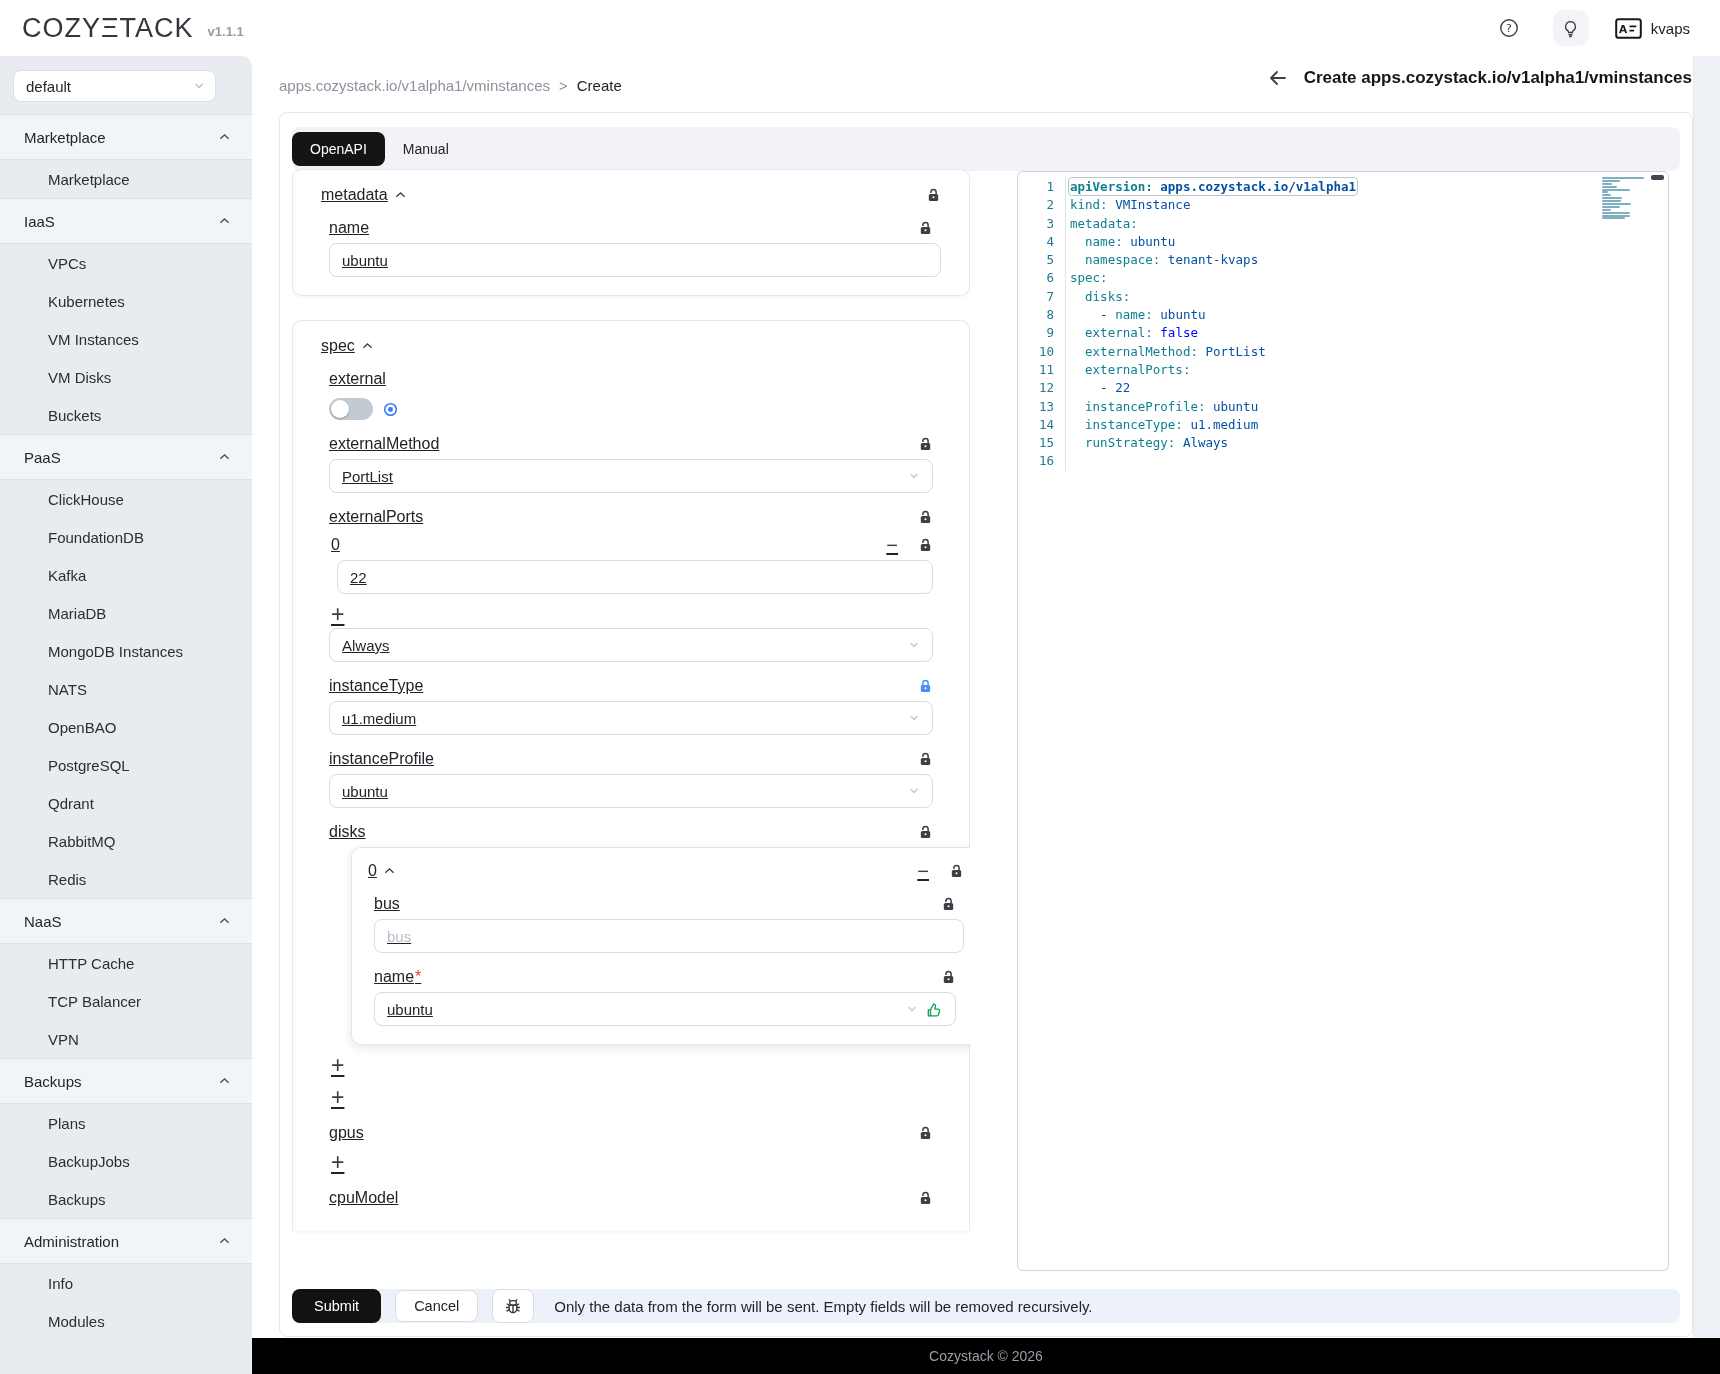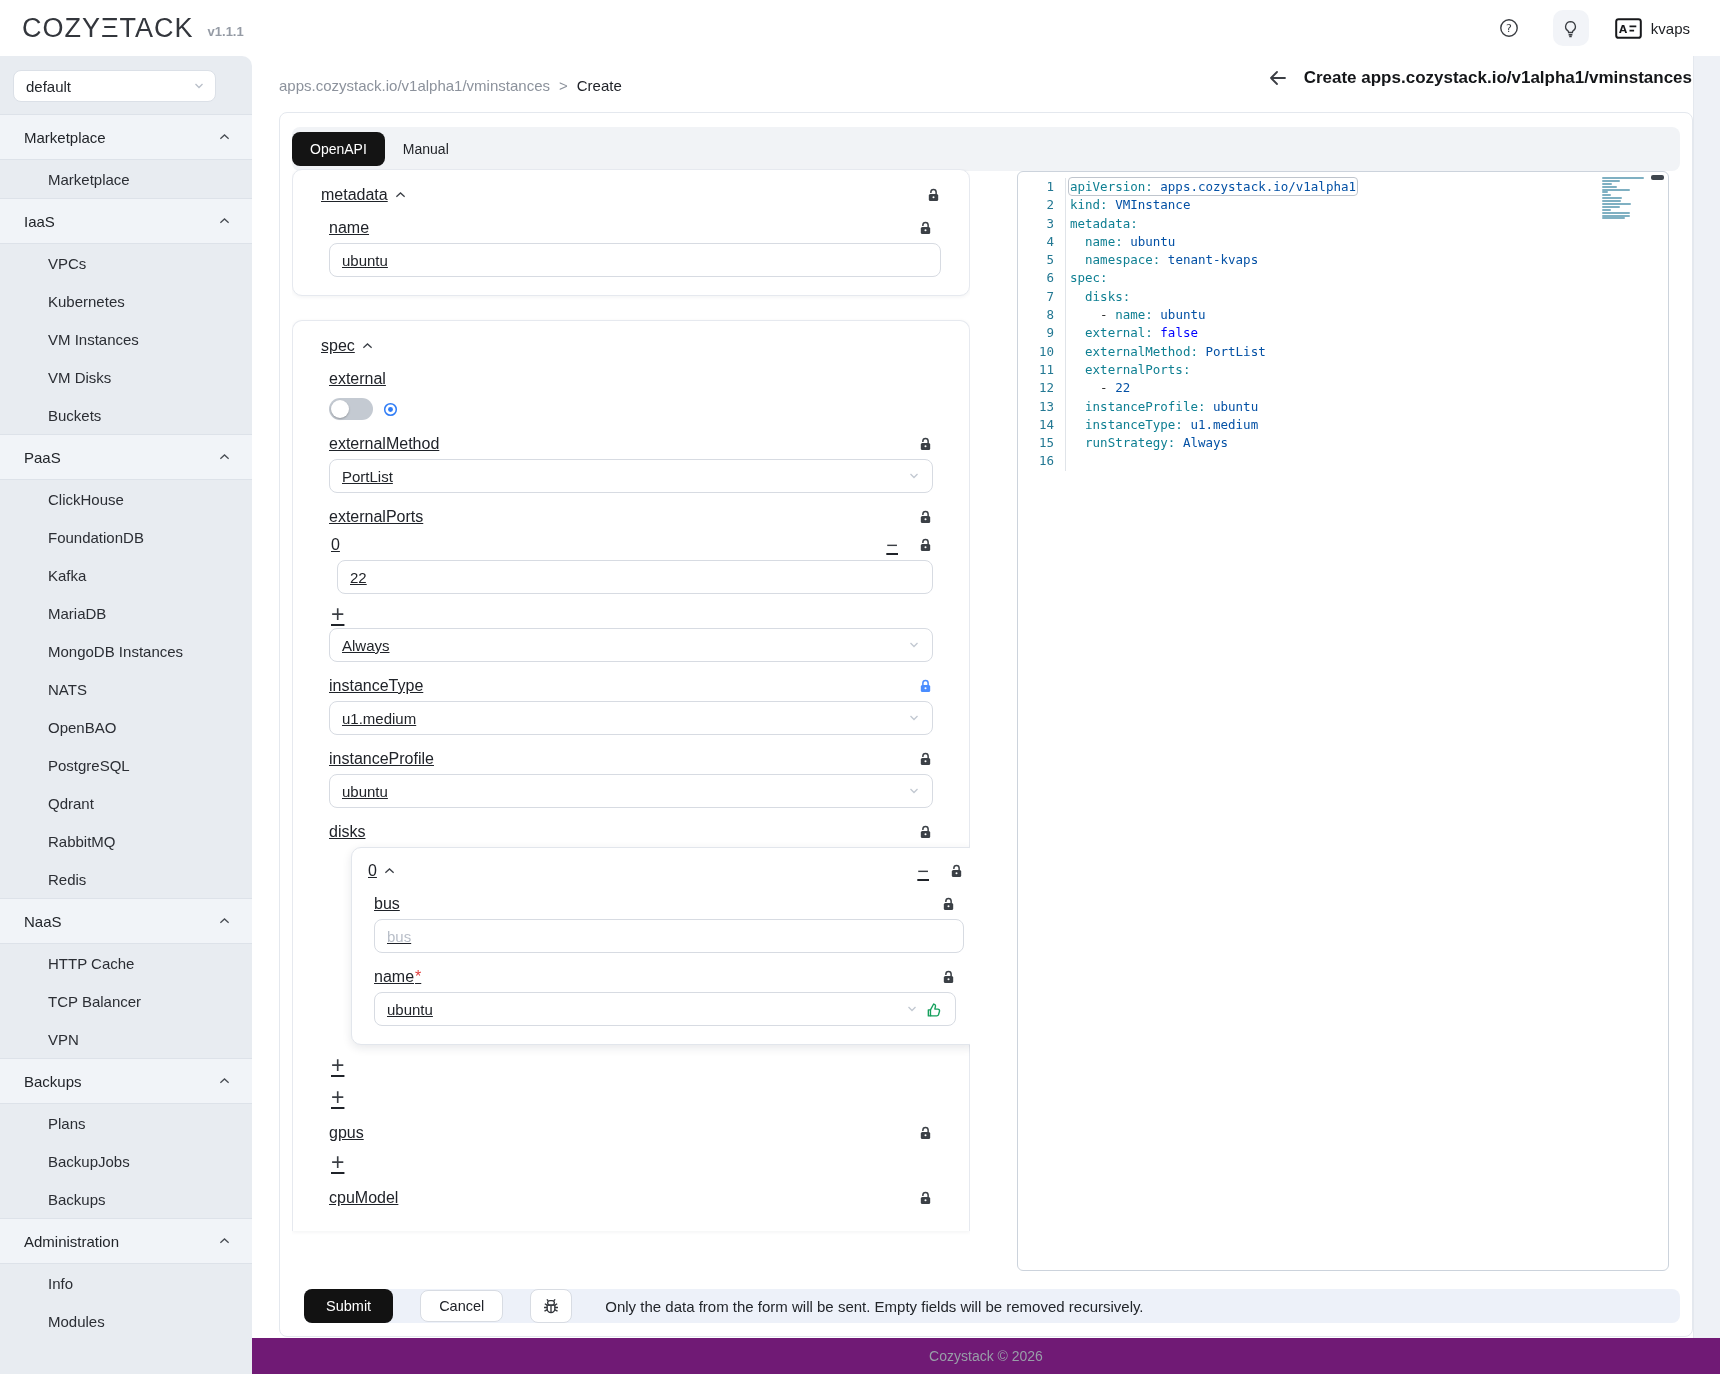--- a/index.html
+++ b/index.html
@@ -21,21 +21,21 @@
            border-top-right-radius:10px;box-sizing:border-box;overflow:hidden;}
   .proj-select{margin:14px 36px 12px 13px;height:30px;background:#fff;border:1px solid #dbe0e7;
            border-radius:8px;display:flex;align-items:center;padding:0 10px 0 12px;font-size:15px;color:#23262b;}
   .side-sec-h{height:44px;display:flex;align-items:center;justify-content:space-between;
            padding:0 22px 0 24px;background:#f1f4f8;border-top:1px solid #dde2e9;border-bottom:1px solid #dde2e9;
            font-size:15px;color:#22252a;cursor:pointer;}
   .side-item{height:38px;display:flex;align-items:center;padding-left:48px;font-size:15px;color:#2b2e34;cursor:pointer;}
 
   
   .gutter{position:absolute;right:0;top:56px;width:26px;bottom:0;background:#eef1f6;border-left:1px solid #e4e8ee;}
-  .bottomband{position:absolute;left:252px;right:0;top:1338px;bottom:0;background:#701a75;
+  .bottomband{position:absolute;left:252px;right:0;top:1338px;bottom:0;background:#000000;
            display:flex;align-items:center;justify-content:center;}
   .copyright{font-size:14px;color:#989ea8;}
 
   
   .crumbrow{position:absolute;left:279px;top:64px;height:42px;display:flex;align-items:center;font-size:15px;}
   .crumb-path{color:#8c929c;cursor:pointer;}
   .crumb-sep{color:#8c929c;margin:0 9px;}
   .crumb-cur{color:#202329;}
   .titlerow{position:absolute;right:28px;top:56px;height:44px;display:flex;align-items:center;gap:16px;}
   .pagetitle{font-size:17px;font-weight:700;color:#141619;}
@@ -77,28 +77,28 @@
 
   
   .editor{position:absolute;left:737px;top:58px;width:652px;height:1100px;border:1px solid #ccd3dc;border-radius:6px;
           background:#fff;box-sizing:border-box;overflow:hidden;font-family:"DejaVu Sans Mono",monospace;}
   .codewrap{position:absolute;left:0;top:6px;right:0;}
   .cl{display:flex;line-height:18.3px;font-size:12.5px;white-space:pre;}
   .ln{width:36px;text-align:right;color:#237893;flex:none;}
   .code{padding-left:16px;}
   .gutterline{position:absolute;left:47px;top:6px;width:1px;height:293px;background:#e0e4e9;}
   .tk-k{color:#0e7f92;} .tk-v{color:#0451a5;} .tk-kw{color:#0000ff;} .tk-d{color:#333;}
-  .boxed{outline:1px solid #bfc5cd;outline-offset:1px;border-radius:2px;}
+  .boxed{outline:1px solid #bfc5cd;outline-offset:1px;border-radius:2px;font-weight:bold;}
   .minimap{position:absolute;right:22px;top:5px;width:44px;}
   .mm-line{height:2px;margin-bottom:0.9px;border-radius:1px;}
   .scrollthumb{position:absolute;right:4px;top:3px;width:13px;height:5px;background:#3f464e;border-radius:2px;cursor:pointer;}
 
   
   .actionbar{position:absolute;left:12px;right:12px;bottom:13px;height:34px;background:#edf1f9;border-radius:8px;
-          display:flex;align-items:center;gap:27px;margin-left:12px;}
+          display:flex;align-items:center;gap:14px;}
   .btn-submit{height:34px;border:none;border-radius:8px;background:#121212;color:#fff;font-size:14.5px;
           padding:0 22px;font-family:"Liberation Sans",sans-serif;cursor:pointer;}
   .btn-cancel{height:32px;border:1px solid #d8dce3;border-radius:8px;background:#fff;color:#202329;font-size:14.5px;
           padding:0 18px;font-family:"Liberation Sans",sans-serif;cursor:pointer;}
   .btn-bug{height:32px;width:40px;border:1px solid #d8dce3;border-radius:8px;background:#fff;
           display:flex;align-items:center;justify-content:center;cursor:pointer;}
   .note{font-size:15px;color:#23262b;margin-left:6px;}
 </style>
 </head>
 <body>

